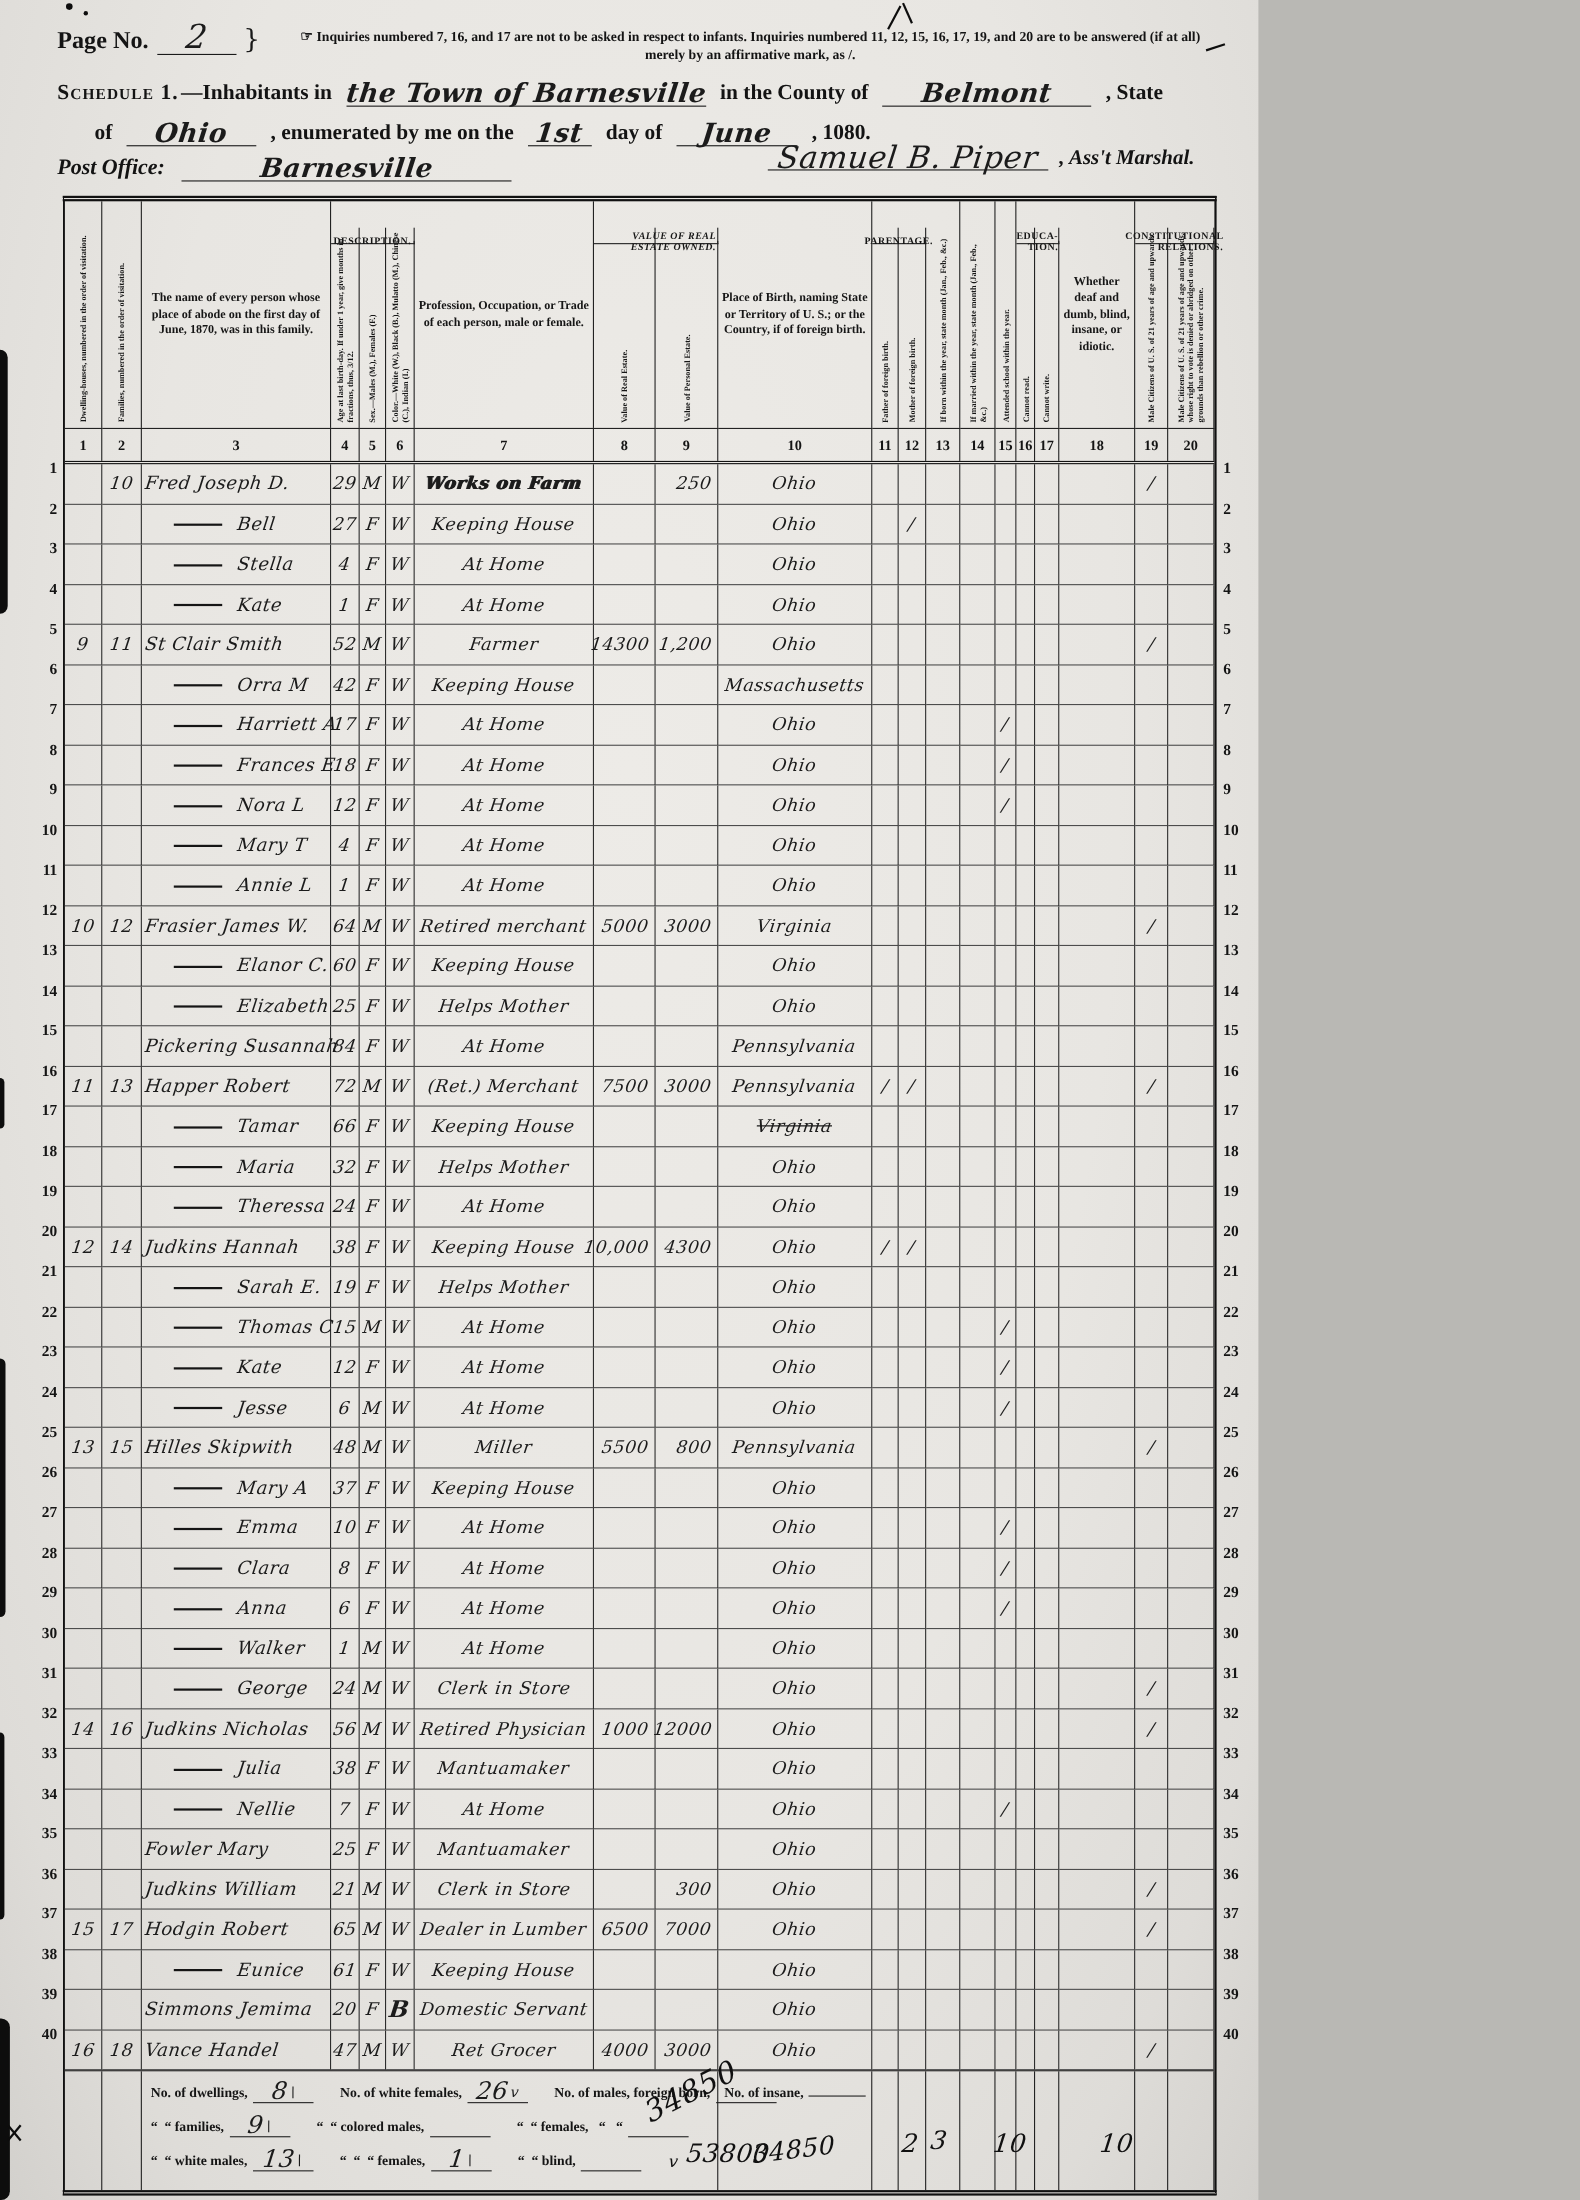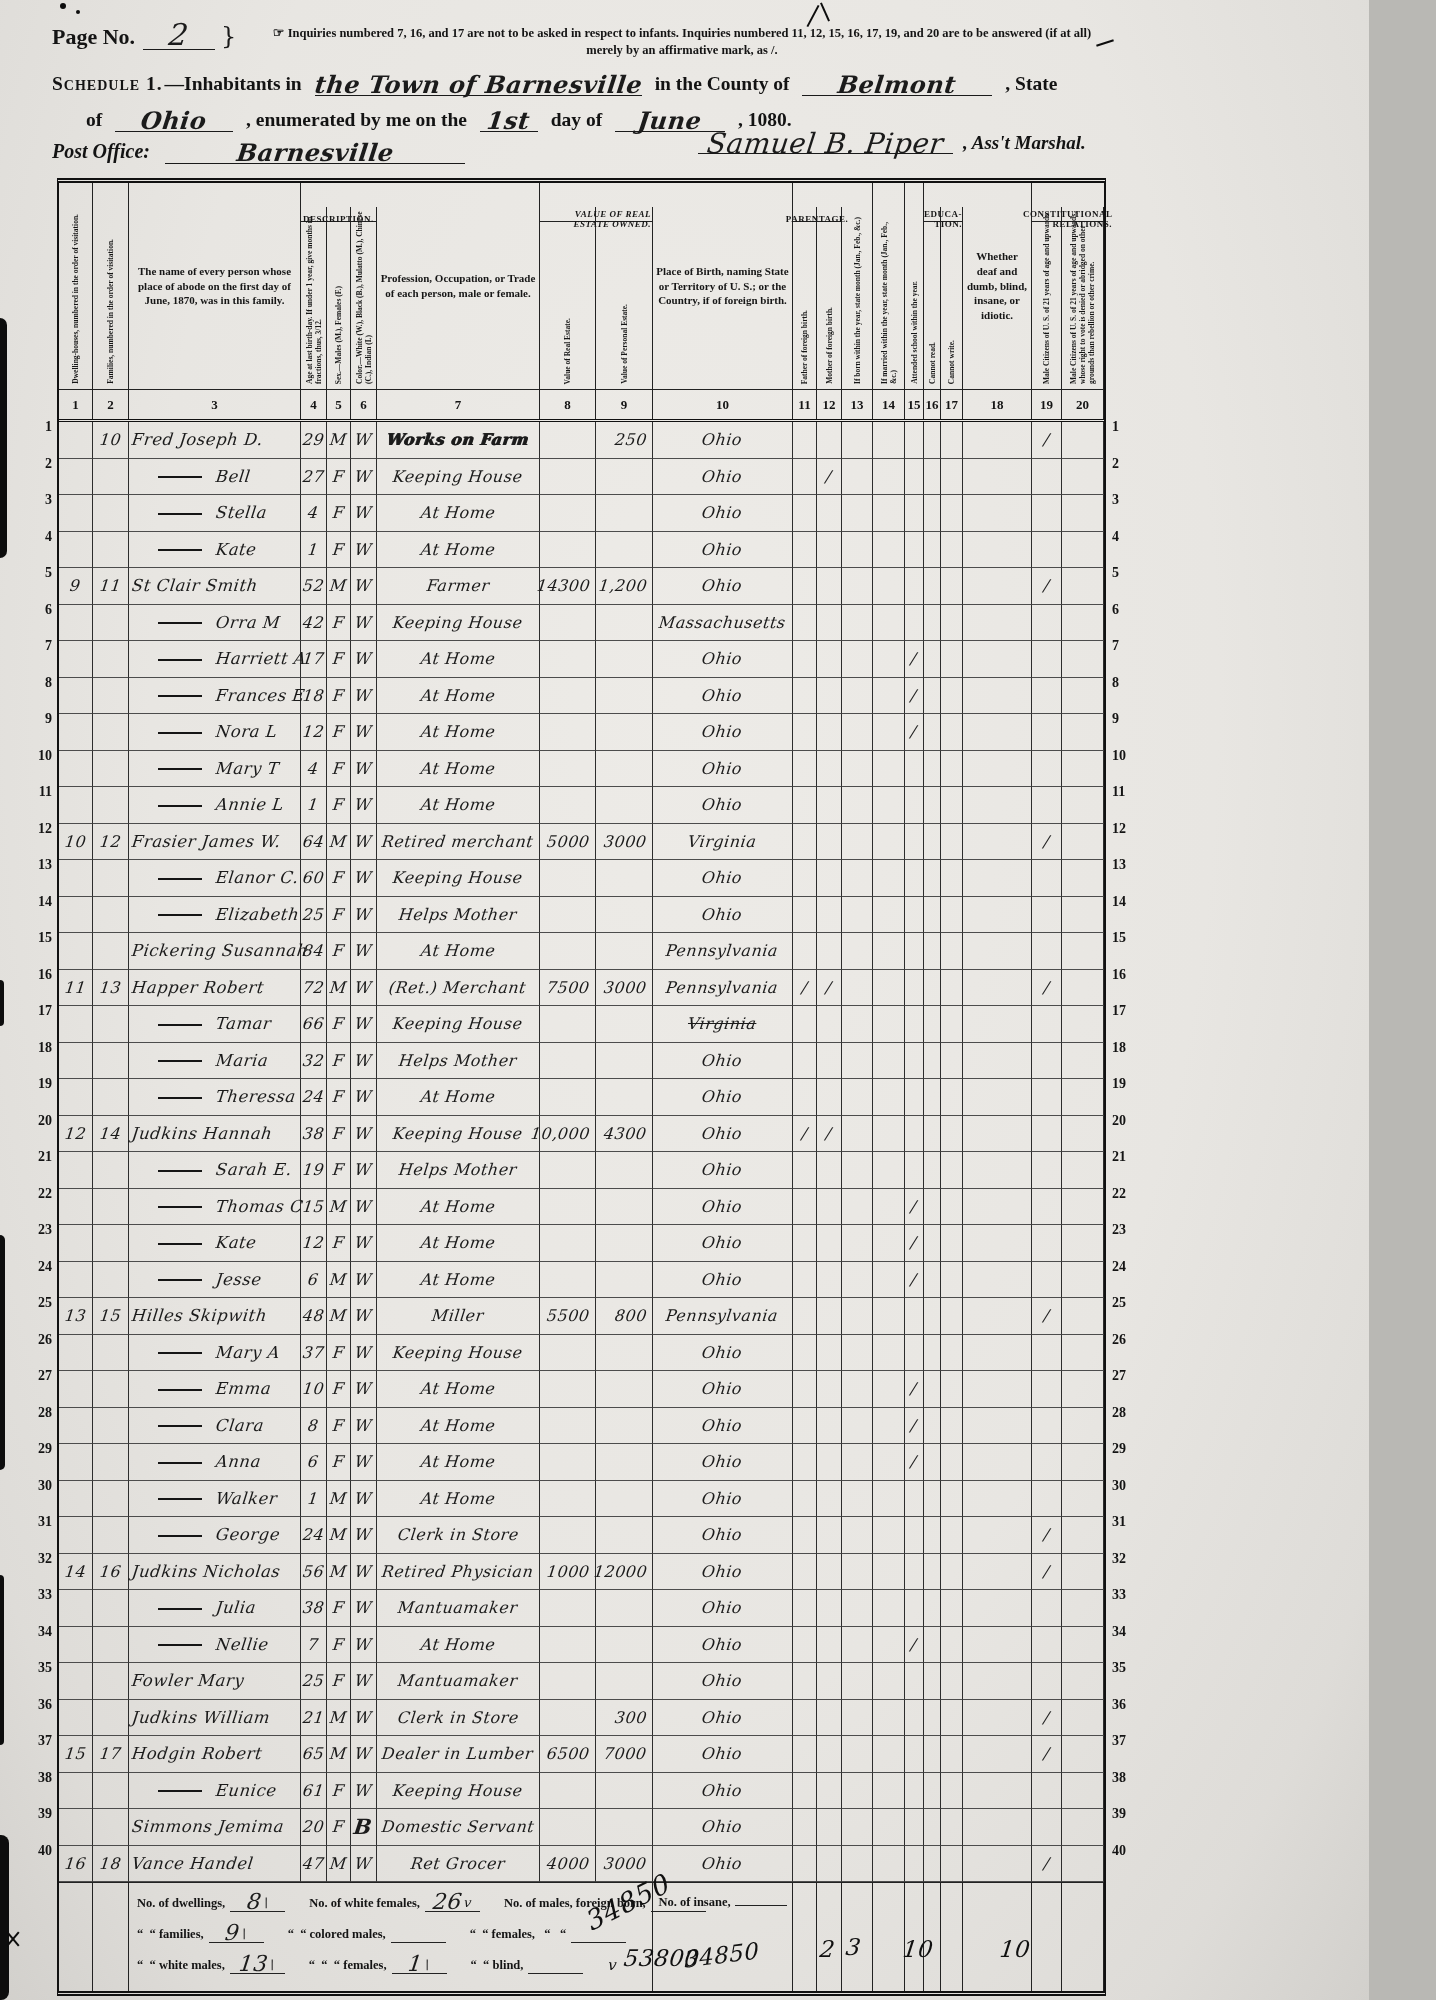--- a/index.html
+++ b/index.html
@@ -1,17 +1,17 @@
 <!DOCTYPE html>
 <html><head>
 <meta charset="utf-8">
 <style>
   html,body{margin:0;padding:0;}
   body{background:#b9b8b4;font-family:"Liberation Serif",serif;}
-  .sheet{position:relative;width:1369px;height:2000px;overflow:hidden;
+  .sheet{position:relative;width:1144px;height:2000px;overflow:hidden;
     background:radial-gradient(ellipse at 50% 35%, #edebe7 0%, #e8e6e2 55%, #dedcd8 85%, #d2d0cc 100%);}
   :root{--cols:34px 36px 172px 26px 24px 26px 163px 56px 57px 140px 24px 25px 31px 32px 19px 17px 22px 69px 30px 42px;}
 
   
   .hdr-pageno{position:absolute;left:52px;top:22px;display:flex;align-items:flex-end;}
   .pn-label{font:bold 22px "Liberation Serif",serif;color:#141414;}
   .w-pn{min-width:72px;margin-left:8px;}
   .blank{display:inline-block;border-bottom:1.7px solid #1a1a1a;text-align:center;vertical-align:baseline;}
   .hw{font-family:"DejaVu Serif",serif;font-style:italic;color:#1b1b1b;display:inline-block;transform:skewX(-7deg);letter-spacing:.5px;}
   .hw-pn{font-size:30px;line-height:26px;}

